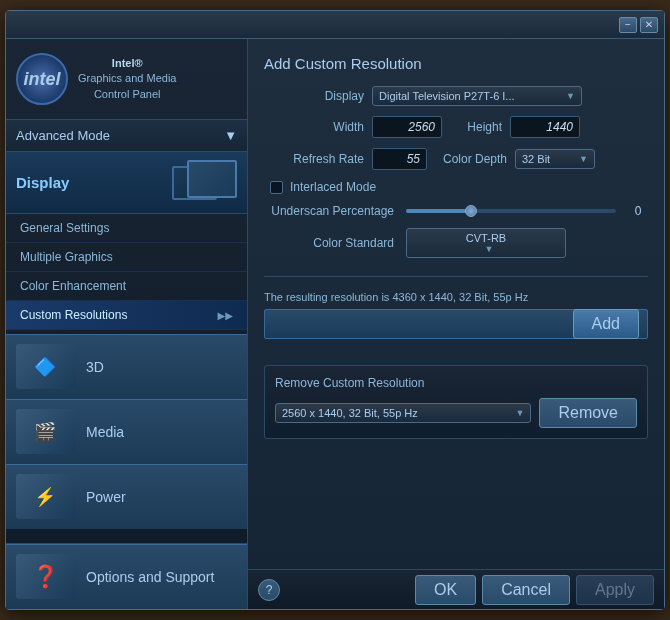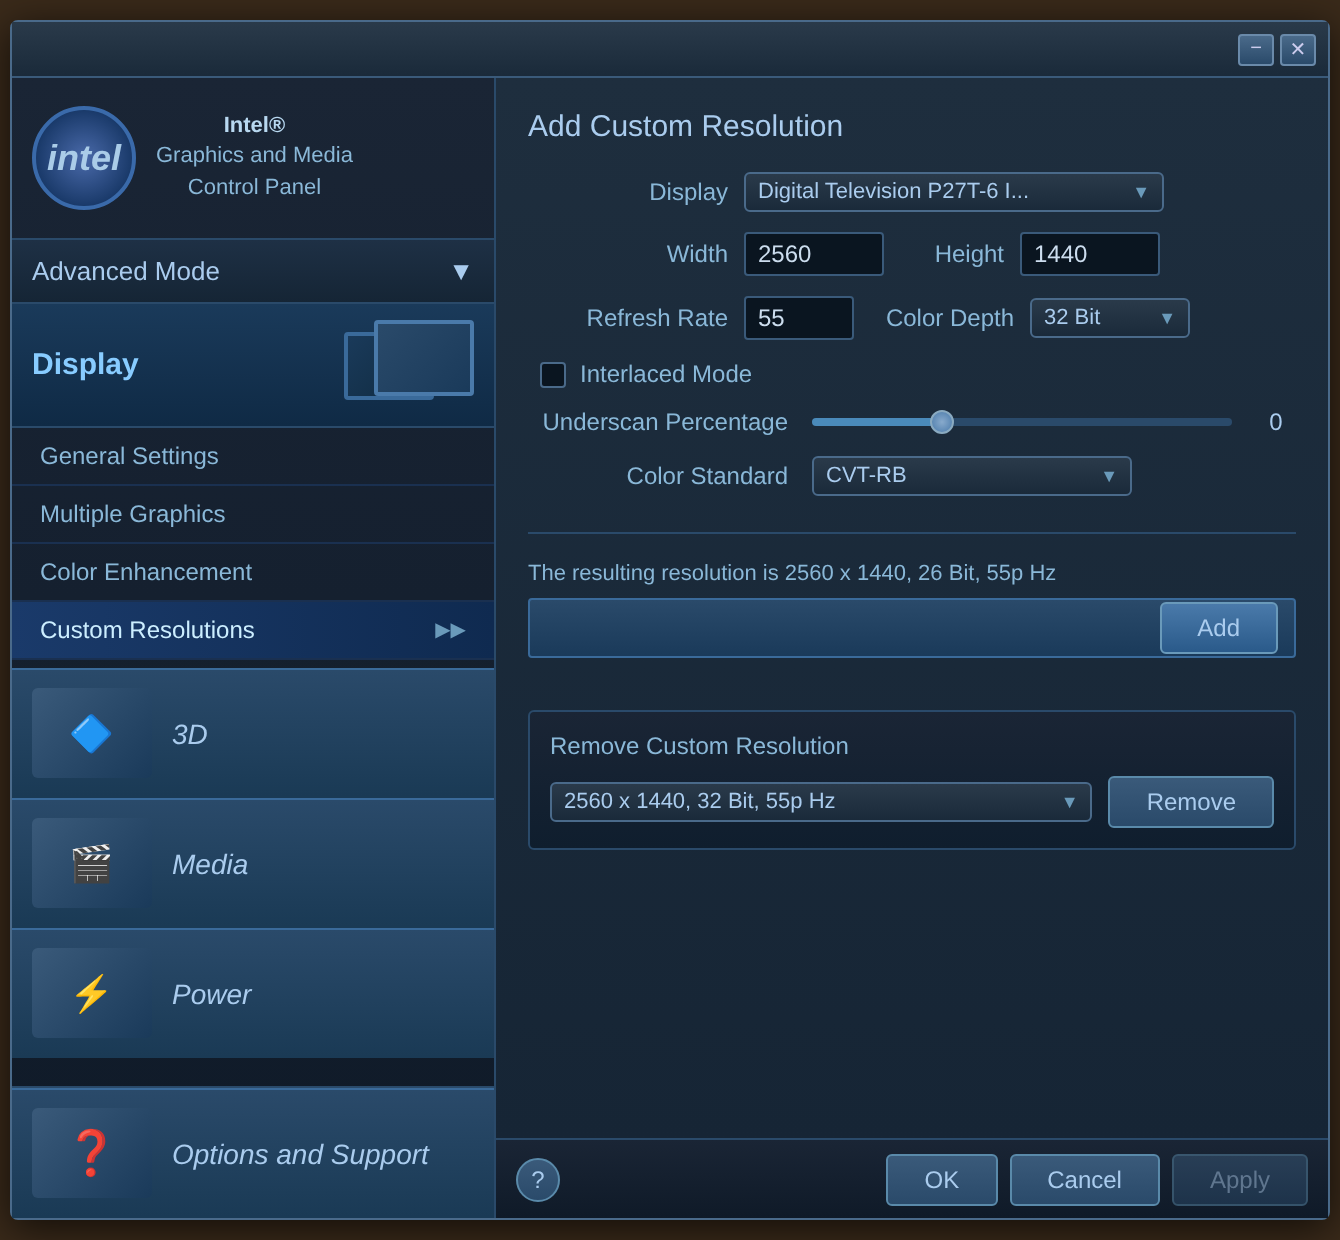--- a/index.html
+++ b/index.html
@@ -191,21 +191,20 @@
       margin-right: 10px;
       display: flex;
       align-items: center;
       justify-content: center;
       font-size: 18px;
       color: #7aaac0;
     }
     .section-label {
       color: #aaccee;
       font-size: 14px;
-      font-style: italic;
     }
     
     .options-section {
       margin-top: auto;
       border-top: 1px solid #2a4a6a;
     }
     
     .content-area {
       flex: 1;
       background: linear-gradient(to bottom, #1e2e3e, #162535);
@@ -285,21 +284,22 @@
       background: #88ccff;
     }
     
     .input-field {
       background: #0a1520;
       border: 1px solid #3a5a7a;
       border-radius: 2px;
       color: #ccddee;
       padding: 3px 6px;
       font-size: 12px;
-      text-align: left;
+      text-align: right;
+      font-style: italic;
     }
     
     .checkbox-row {
       display: flex;
       align-items: center;
       gap: 7px;
       margin-bottom: 10px;
       margin-left: 6px;
     }
     .checkbox-box {
@@ -343,21 +343,21 @@
       font-size: 11px;
       margin: 6px 0;
     }
     
     .btn {
       background: linear-gradient(to bottom, #3a5a7a, #2a4a6a);
       border: 1px solid #5a8aaa;
       border-radius: 3px;
       color: #aaccee;
       padding: 5px 18px;
-      font-size: 12px;
+      font-size: 16px;
       cursor: pointer;
     }
     .btn-primary {
       background: linear-gradient(to bottom, #4a7aaa, #2a5a8a);
       border-color: #6a9aba;
     }
     .btn-disabled {
       opacity: 0.5;
       cursor: default;
     }
@@ -529,29 +529,29 @@
         <div class="form-row">
           <span class="form-label" style="min-width:130px;">Underscan Percentage</span>
           <div class="slider-track" style="margin-left:4px;">
             <div class="slider-thumb"></div>
           </div>
           <span style="color:#aaccee; font-size:12px; margin-left:6px; width:20px; text-align:center;">0</span>
         </div>
 
         <div class="form-row">
           <span class="form-label" style="min-width:130px;">Color Standard</span>
-          <div class="select-box" style="width:160px; margin-left:4px;">
+          <div class="select-box" style="width:160px; margin-left:4px;flex-direction:column;">
             <span>CVT-RB</span>
             <span class="arrow">▼</span>
           </div>
         </div>
 
         <div class="separator"></div>
 
-        <div class="result-text">The resulting resolution is 2560 x 1440, 26 Bit, 55p Hz</div>
+        <div class="result-text">The resulting resolution is 4360 x 1440, 32 Bit, 55p Hz</div>
 
         <div class="full-width-add">
           <button class="btn btn-primary">Add</button>
         </div>
 
         <div class="remove-section">
           <div class="remove-section-title">Remove Custom Resolution</div>
           <div class="remove-row">
             <div class="select-box" style="flex:1;">
               <span>2560 x 1440, 32 Bit, 55p Hz</span>

